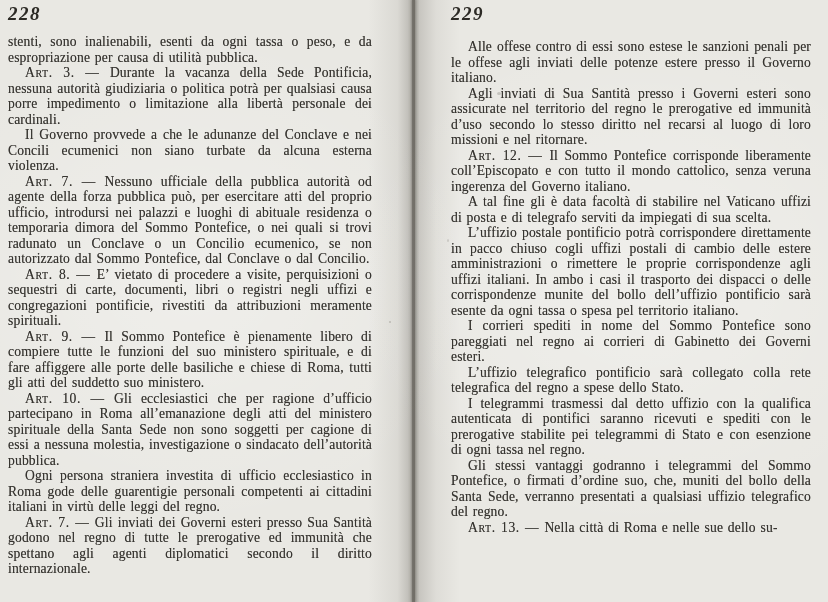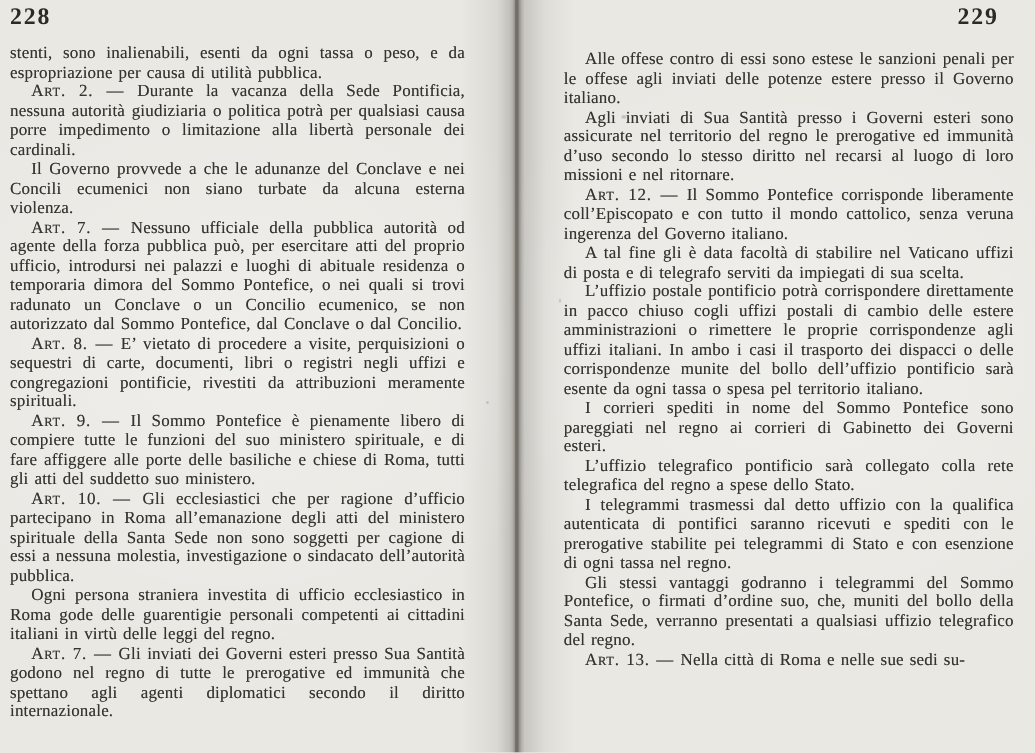--- a/index.html
+++ b/index.html
@@ -51,22 +51,23 @@
   .page { position: absolute; top: 3px; }
   .page-left  { left: 8px;  width: 364px; }
   .page-right { left: 451px; width: 360px; }
   .pagenum {
     font-size: 19px;
     font-weight: bold;
     letter-spacing: 1.5px;
     color: #2c2a25;
     height: 22px;
     line-height: 22px;
+    font-style: italic;
   }
-  .pagenum.num-right { text-align: right; padding-right: 12px; }
+  .pagenum.num-right { text-align: left; padding-right: 12px; }
   .textblock {
     margin-top: 9px;
     text-align: justify;
     font-size: 13.6px;
     line-height: 15.5px;
     word-spacing: 1.2px;
     letter-spacing: 0.15px;
     color: #363430;
     text-shadow: 0 0 0.5px rgba(50,46,40,0.55);
   }
@@ -84,21 +85,21 @@
 </style>
 </head>
 <body>
 
 <div class="scan">
 
   <div class="page page-left">
     <div class="pagenum">228</div>
     <div class="textblock">
       <p class="para no-indent"><span>stenti, sono inalienabili, esenti da ogni tassa o peso, e da espropriazione per causa di utilità pubblica.</span></p>
-      <p class="para"><span class="art">Art. 2. — </span><span>Durante la vacanza della Sede Pontificia, nessuna autorità giudiziaria o politica potrà per qualsiasi causa porre impedimento o limitazione alla libertà personale dei cardinali.</span></p>
+      <p class="para"><span class="art">Art. 3. — </span><span>Durante la vacanza della Sede Pontificia, nessuna autorità giudiziaria o politica potrà per qualsiasi causa porre impedimento o limitazione alla libertà personale dei cardinali.</span></p>
       <p class="para"><span>Il Governo provvede a che le adunanze del Conclave e nei Concili ecumenici non siano turbate da alcuna esterna violenza.</span></p>
       <p class="para"><span class="art">Art. 7. — </span><span>Nessuno ufficiale della pubblica autorità od agente della forza pubblica può, per esercitare atti del proprio ufficio, introdursi nei palazzi e luoghi di abituale residenza o temporaria dimora del Sommo Pontefice, o nei quali si trovi radunato un Conclave o un Concilio ecumenico, se non autorizzato dal Sommo Pontefice, dal Conclave o dal Concilio.</span></p>
       <p class="para"><span class="art">Art. 8. — </span><span>E’ vietato di procedere a visite, perquisizioni o sequestri di carte, documenti, libri o registri negli uffizi e congregazioni pontificie, rivestiti da attribuzioni meramente spirituali.</span></p>
       <p class="para"><span class="art">Art. 9. — </span><span>Il Sommo Pontefice è pienamente libero di compiere tutte le funzioni del suo ministero spirituale, e di fare affiggere alle porte delle basiliche e chiese di Roma, tutti gli atti del suddetto suo ministero.</span></p>
       <p class="para"><span class="art">Art. 10. — </span><span>Gli ecclesiastici che per ragione d’ufficio partecipano in Roma all’emanazione degli atti del ministero spirituale della Santa Sede non sono soggetti per cagione di essi a nessuna molestia, investigazione o sindacato dell’autorità pubblica.</span></p>
       <p class="para"><span>Ogni persona straniera investita di ufficio ecclesiastico in Roma gode delle guarentigie personali competenti ai cittadini italiani in virtù delle leggi del regno.</span></p>
       <p class="para"><span class="art">Art. 7. — </span><span>Gli inviati dei Governi esteri presso Sua Santità godono nel regno di tutte le prerogative ed immunità che spettano agli agenti diplomatici secondo il diritto internazionale.</span></p>
     </div>
   </div>
 
@@ -110,21 +111,21 @@
     <div class="textblock">
       <p class="para"><span>Alle offese contro di essi sono estese le sanzioni penali per le offese agli inviati delle potenze estere presso il Governo italiano.</span></p>
       <p class="para"><span>Agli inviati di Sua Santità presso i Governi esteri sono assicurate nel territorio del regno le prerogative ed immunità d’uso secondo lo stesso diritto nel recarsi al luogo di loro missioni e nel ritornare.</span></p>
       <p class="para"><span class="art">Art. 12. — </span><span>Il Sommo Pontefice corrisponde liberamente coll’Episcopato e con tutto il mondo cattolico, senza veruna ingerenza del Governo italiano.</span></p>
       <p class="para"><span>A tal fine gli è data facoltà di stabilire nel Vaticano uffizi di posta e di telegrafo serviti da impiegati di sua scelta.</span></p>
       <p class="para"><span>L’uffizio postale pontificio potrà corrispondere direttamente in pacco chiuso cogli uffizi postali di cambio delle estere amministrazioni o rimettere le proprie corrispondenze agli uffizi italiani. In ambo i casi il trasporto dei dispacci o delle corrispondenze munite del bollo dell’uffizio pontificio sarà esente da ogni tassa o spesa pel territorio italiano.</span></p>
       <p class="para"><span>I corrieri spediti in nome del Sommo Pontefice sono pareggiati nel regno ai corrieri di Gabinetto dei Governi esteri.</span></p>
       <p class="para"><span>L’uffizio telegrafico pontificio sarà collegato colla rete telegrafica del regno a spese dello Stato.</span></p>
       <p class="para"><span>I telegrammi trasmessi dal detto uffizio con la qualifica autenticata di </span><span class="it">pontifici</span><span> saranno ricevuti e spediti con le prerogative stabilite pei telegrammi di Stato e con esenzione di ogni tassa nel regno.</span></p>
       <p class="para"><span>Gli stessi vantaggi godranno i telegrammi del Sommo Pontefice, o firmati d’ordine suo, che, muniti del bollo della Santa Sede, verranno presentati a qualsiasi uffizio telegrafico del regno.</span></p>
-      <p class="para"><span class="art">Art. 13. — </span><span>Nella città di Roma e nelle sue sedi su-</span></p>
+      <p class="para"><span class="art">Art. 13. — </span><span>Nella città di Roma e nelle sue dello su-</span></p>
     </div>
   </div>
 
   <div class="speck" style="left:497px; top:92px; width:4px; height:3px; opacity:.45;"></div>
   <div class="speck" style="left:389px; top:321px; width:2px; height:2px; opacity:.5;"></div>
   <div class="speck" style="left:17px; top:432px; width:3px; height:2px; opacity:.4;"></div>
   <div class="speck" style="left:447px; top:239px; width:2px; height:3px; opacity:.35;"></div>
 
 </div>
 

